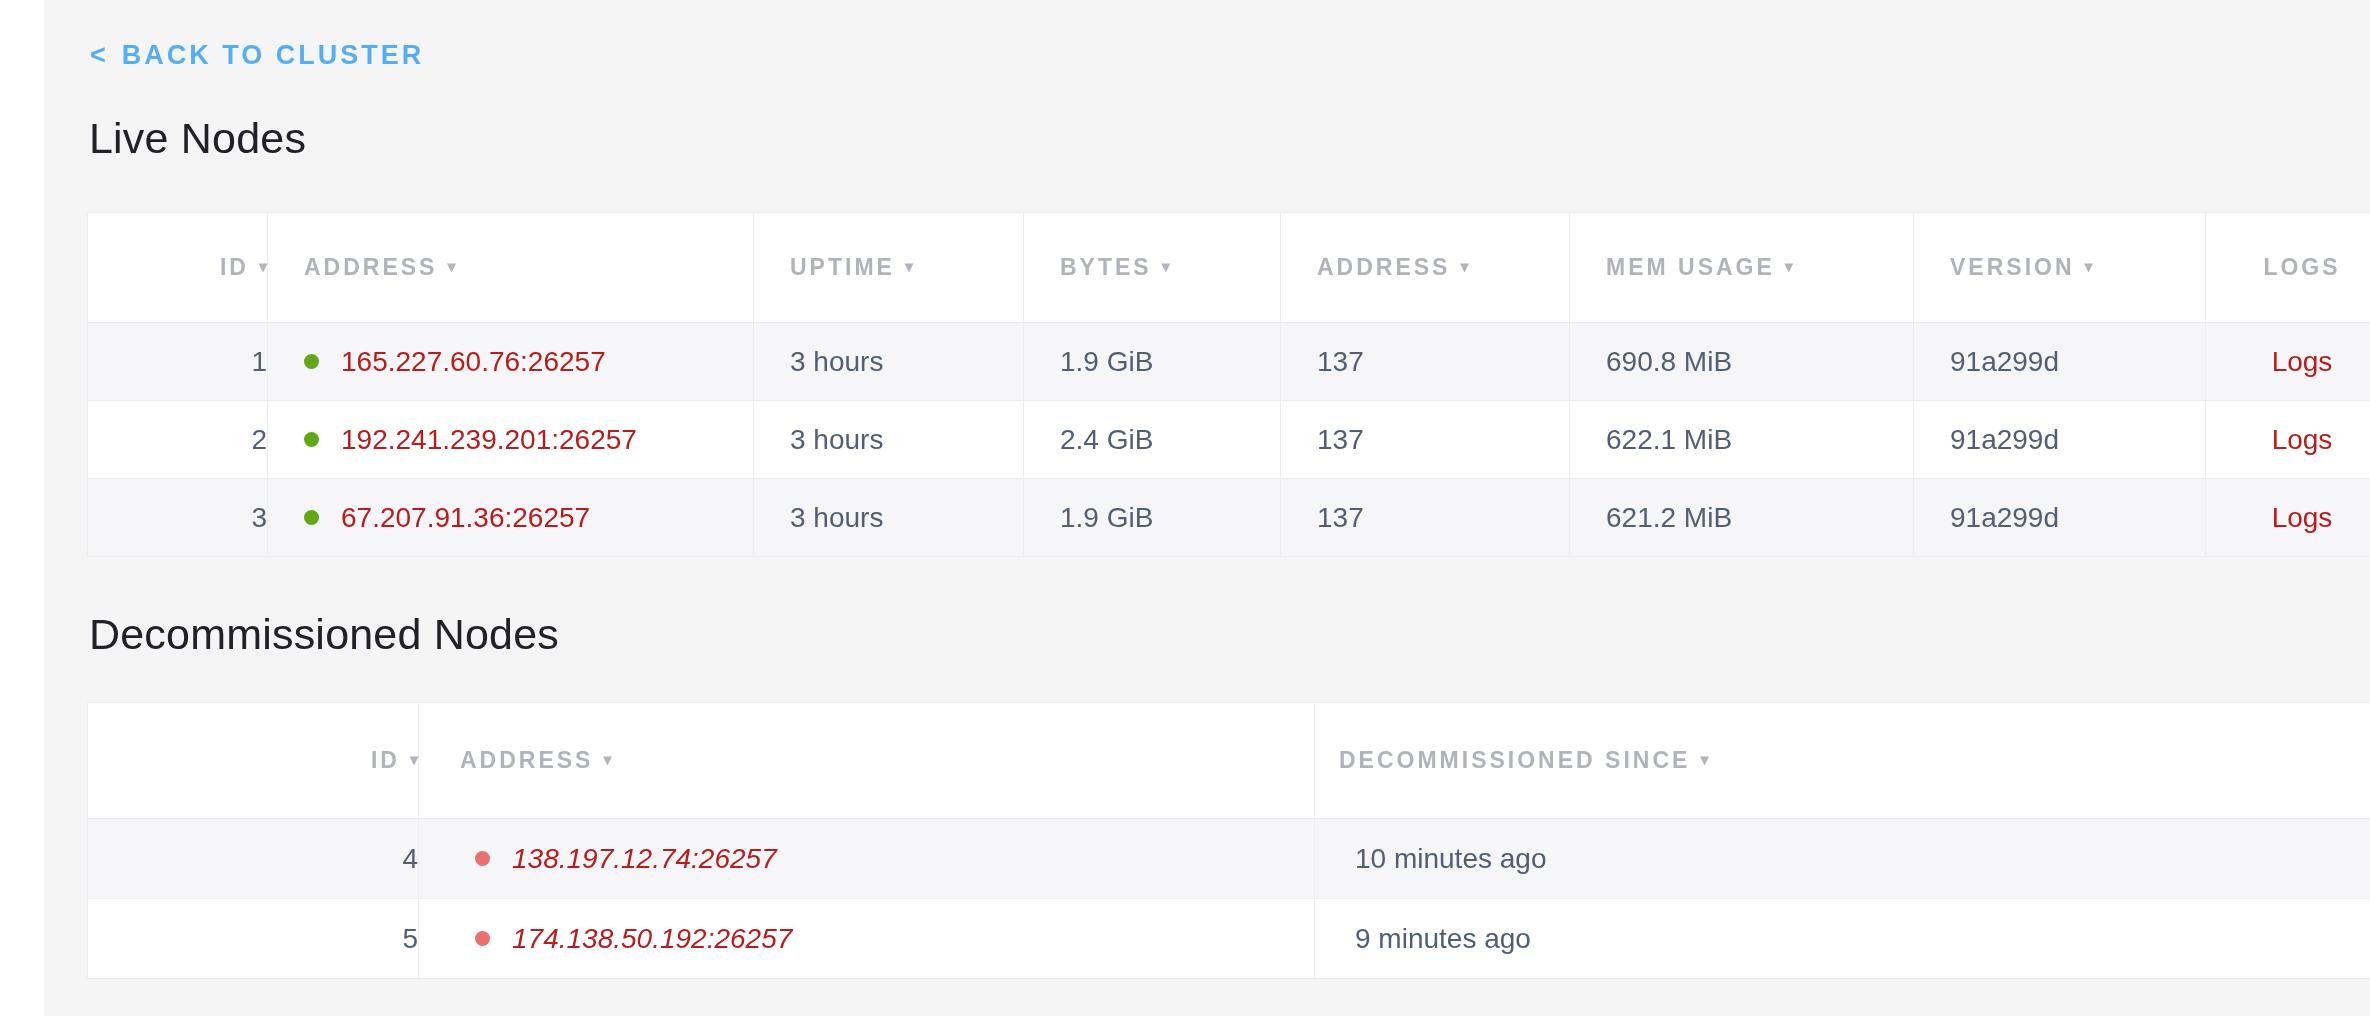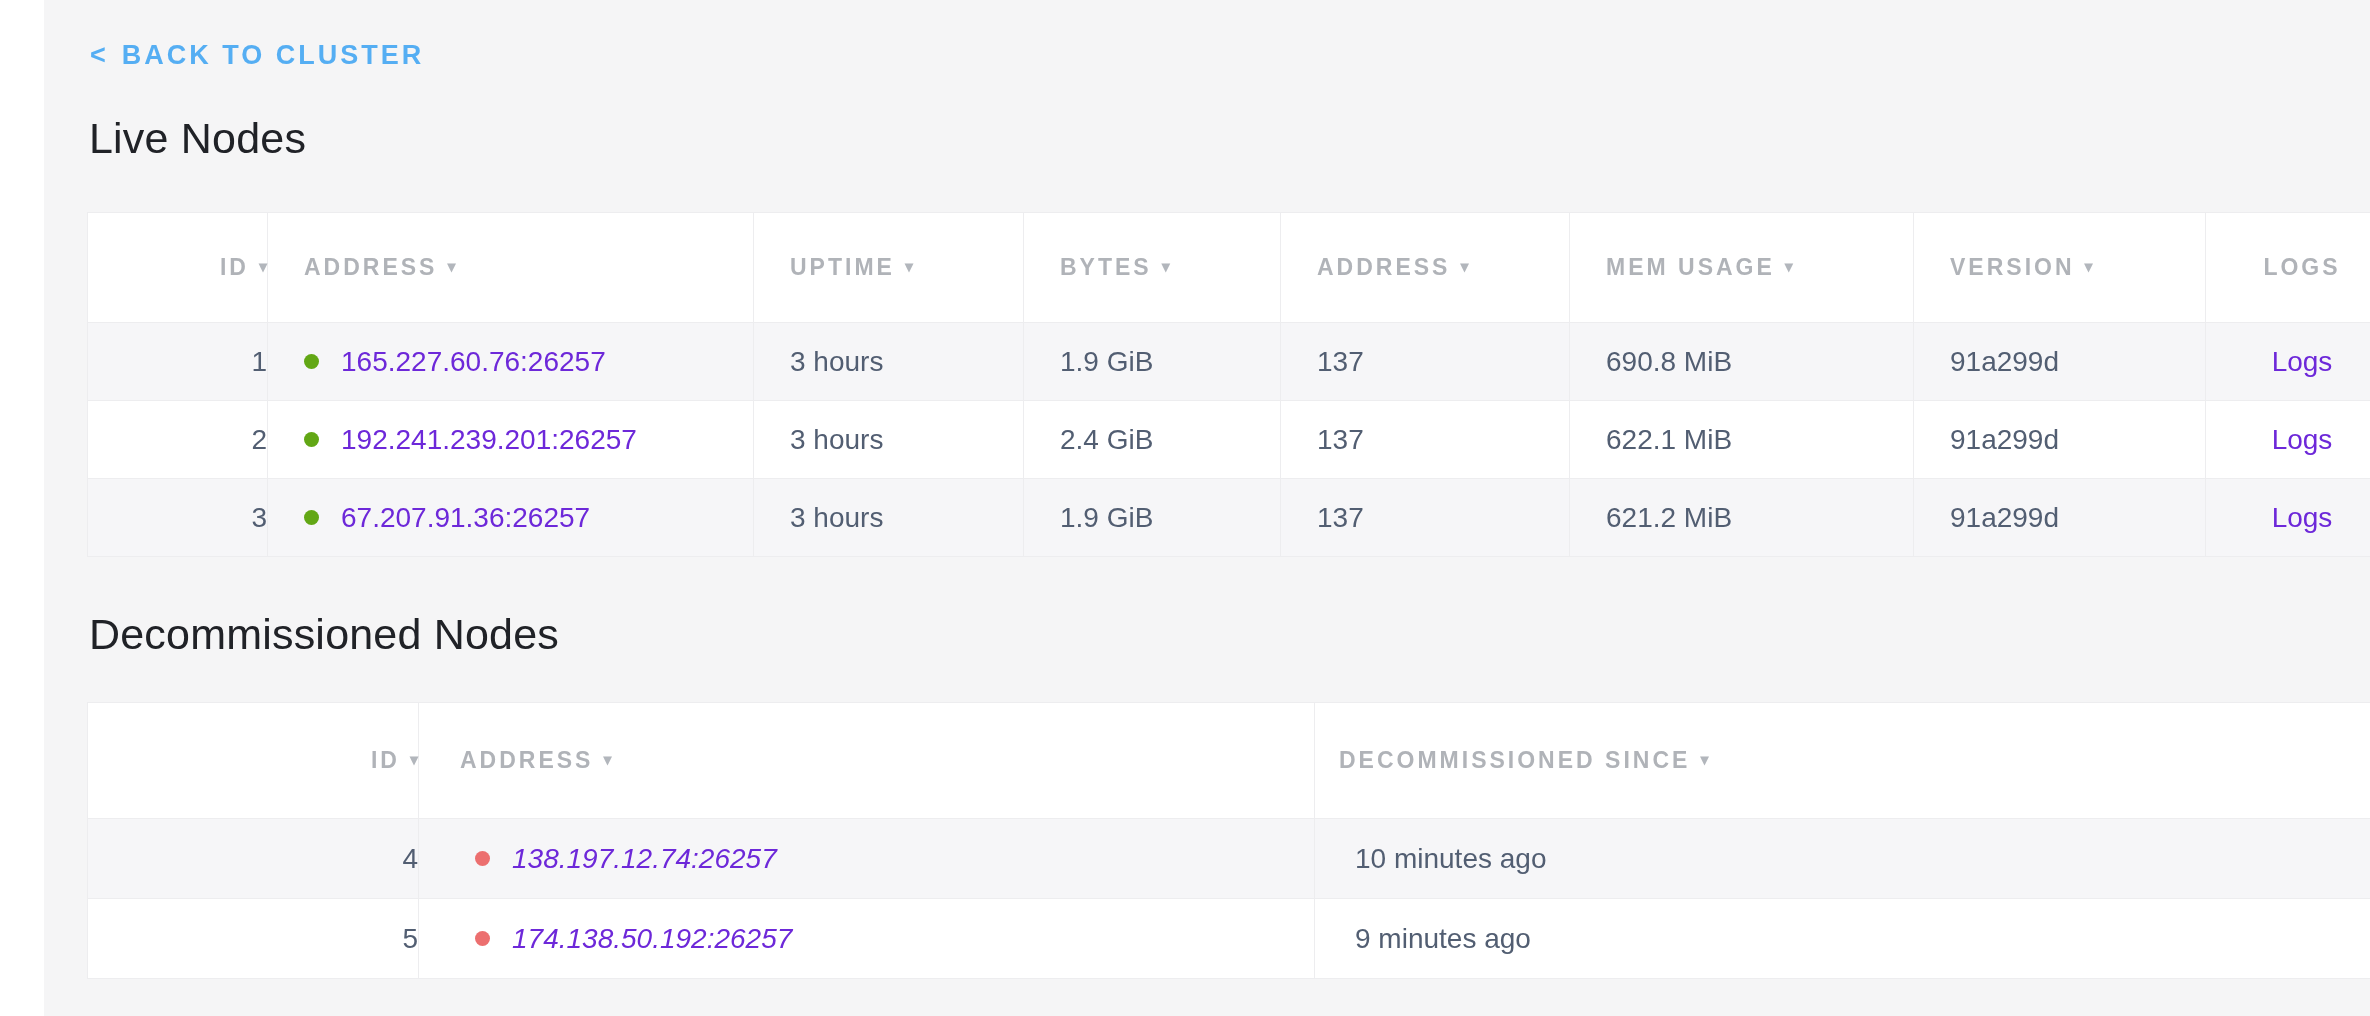--- a/index.html
+++ b/index.html
@@ -73,21 +73,21 @@
 
   .pad    { padding-left: 36px; }
   .pad-id { padding-left: 40px; text-align: right; }
   .decom-table .h-addr  { padding-left: 41px; }
   .decom-table .c-addr  { padding-left: 56px; font-style: italic; }
   .decom-table .h-since { padding-left: 24px; }
   .decom-table .c-since { padding-left: 40px; }
 
   .col-logs { text-align: center; padding-left: 0; }
 
-  a.cell-link { color: #6d28d9; text-decoration: none; cursor: pointer; text-align: right; }
+  a.cell-link { color: #b91c1c; text-decoration: none; cursor: pointer; text-align: right; }
 
   .dot {
     display: inline-block;
     width: 15px; height: 15px;
     border-radius: 50%;
     margin-right: 22px;
     vertical-align: middle;
     margin-top: -4px;
   }
   .dot.green { background: #62a715; }

